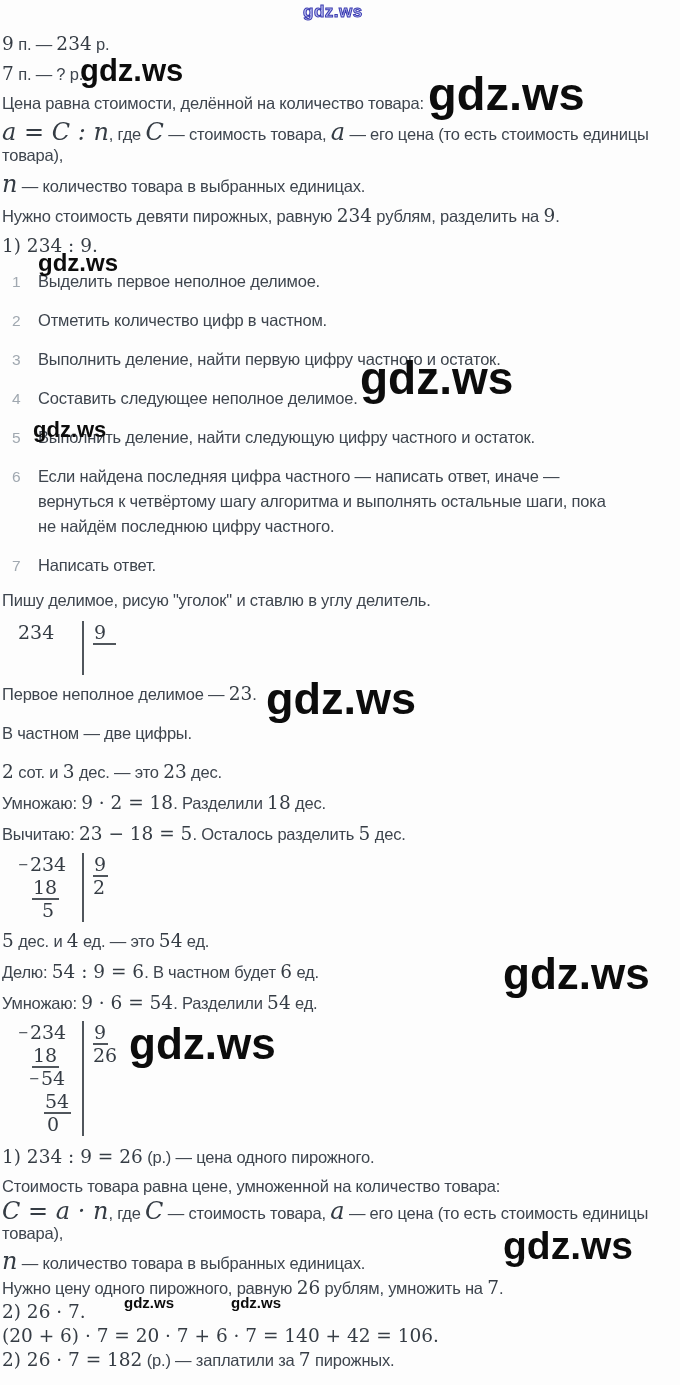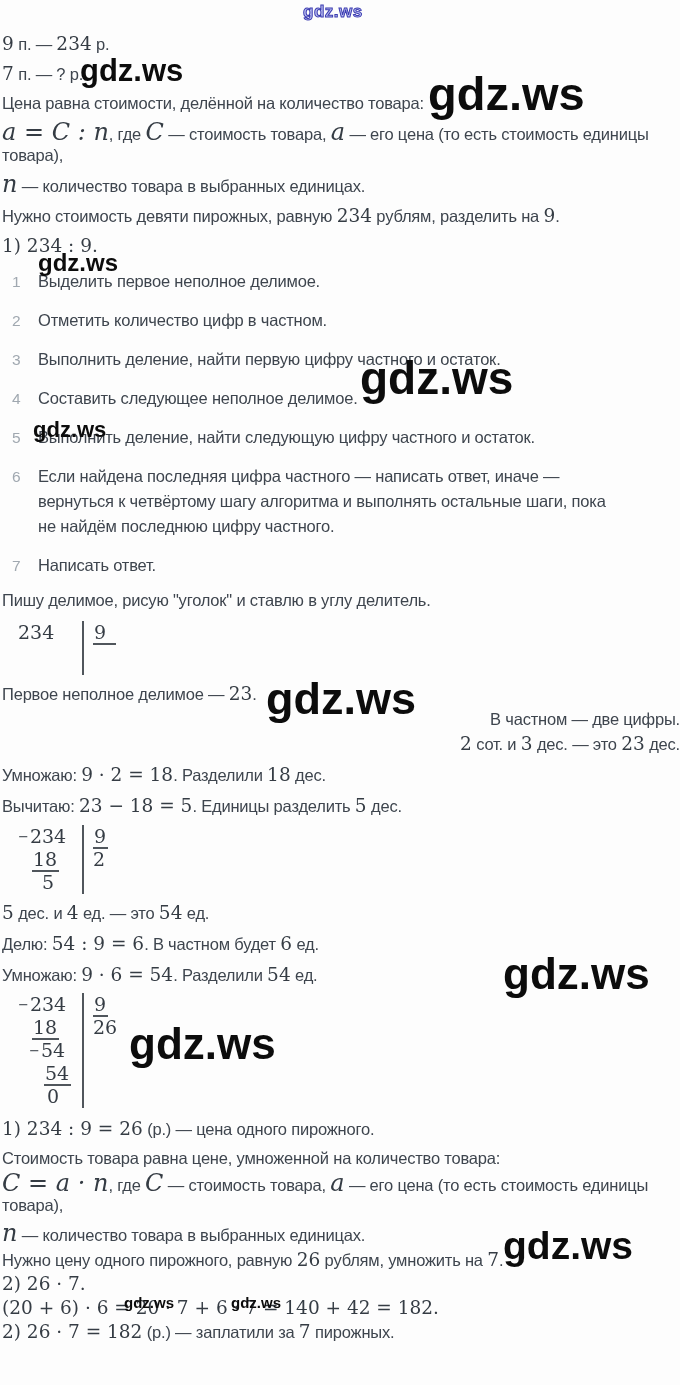--- a/index.html
+++ b/index.html
@@ -24,21 +24,21 @@
     margin-top:8px;line-height:21px;font-size:16.5px;letter-spacing:-0.2px;
   }
   .para:first-child{margin-top:0;}
   .run-m,.run-mi,.num,.minus{
     font-family:"DejaVu Serif","Liberation Serif",serif;
     letter-spacing:0;color:#353c44;
   }
   .run-m{font-size:18.5px;}
   .run-mi{font-size:24px;font-style:italic;}
   .p-before{margin-top:12px;}
-  .p-tight{margin-top:5px;line-height:20px;text-align:right;}
+  .p-tight{margin-top:19px;line-height:20px;}
   .p-tight-first{margin-top:9px;line-height:20px;}
   .p-step{margin-top:11px;line-height:20px;}
   .p-tail{margin-top:10px;}
   .p-tight2{margin-top:4px;line-height:20px;}
   .list{margin-top:12px;}
   .list-item{display:flex;margin-top:14px;line-height:25px;font-size:16.5px;letter-spacing:-0.2px;}
   .list-item:first-child{margin-top:0;}
   .list-num{flex:none;width:26px;margin-left:10px;color:#a0a8b0;font-size:15.5px;}
   .list-text{max-width:575px;}
   .division{
@@ -116,21 +116,21 @@
           <div class="div-row"><span class="num">234</span></div>
         </div>
         <div class="div-right">
           <div class="div-row"><span class="num u">9</span></div>
         </div>
       </div>
       <div class="para p-tight-first"><span class="run-t">Первое неполное делимое — </span><span class="run-m">23</span><span class="run-t">.</span></div>
       <div class="para p-tight"><span class="run-t">В частном — две цифры.</span></div>
       <div class="para p-tight"><span class="run-m">2</span><span class="run-t"> сот. и </span><span class="run-m">3</span><span class="run-t"> дес. — это </span><span class="run-m">23</span><span class="run-t"> дес.</span></div>
       <div class="para p-step"><span class="run-t">Умножаю: </span><span class="run-m">9 · 2 = 18</span><span class="run-t">. Разделили </span><span class="run-m">18</span><span class="run-t"> дес.</span></div>
-      <div class="para p-step"><span class="run-t">Вычитаю: </span><span class="run-m">23 − 18 = 5</span><span class="run-t">. Единицы разделить </span><span class="run-m">5</span><span class="run-t"> дес.</span></div>
+      <div class="para p-step"><span class="run-t">Вычитаю: </span><span class="run-m">23 − 18 = 5</span><span class="run-t">. Осталось разделить </span><span class="run-m">5</span><span class="run-t"> дес.</span></div>
       <div class="division d2">
         <div class="div-left">
           <div class="div-row"><span class="minus">−</span><span class="num">234</span></div>
           <div class="div-row" style="padding-left: 14px;"><span class="num u">18</span></div>
           <div class="div-row" style="padding-left: 24px;"><span class="num">5</span></div>
         </div>
         <div class="div-right">
           <div class="div-row"><span class="num u">9</span></div>
           <div class="div-row"><span class="num">2</span></div>
         </div>
@@ -150,21 +150,21 @@
           <div class="div-row"><span class="num u">9</span></div>
           <div class="div-row"><span class="num">26</span></div>
         </div>
       </div>
       <div class="para p-tail"><span class="run-m">1) 234 : 9 = 26</span><span class="run-t"> (р.) — цена одного пирожного.</span></div>
       <div class="para"><span class="run-t">Стоимость товара равна цене, умноженной на количество товара:</span></div>
       <div class="para p-tight2"><span class="run-mi">C = a · n</span><span class="run-t">, где </span><span class="run-mi">C</span><span class="run-t"> — стоимость товара, </span><span class="run-mi">a</span><span class="run-t"> — его цена (то есть стоимость единицы товара),</span></div>
       <div class="para"><span class="run-mi">n</span><span class="run-t"> — количество товара в выбранных единицах.</span></div>
       <div class="para p-tight2"><span class="run-t">Нужно цену одного пирожного, равную </span><span class="run-m">26</span><span class="run-t"> рублям, умножить на </span><span class="run-m">7</span><span class="run-t">.</span></div>
       <div class="para p-tight2"><span class="run-m">2) 26 · 7.</span></div>
-      <div class="para p-tight2"><span class="run-m">(20 + 6) · 6 = 20 · 7 + 6 · 7 = 140 + 42 = 182.</span></div>
+      <div class="para p-tight2"><span class="run-m">(20 + 6) · 7 = 20 · 7 + 6 · 7 = 140 + 42 = 106.</span></div>
       <div class="para p-tight2"><span class="run-m">2) 26 · 7 = 182</span><span class="run-t"> (р.) — заплатили за </span><span class="run-m">7</span><span class="run-t"> пирожных.</span></div>
     </div>
   <div class="wm-layer" id="wm-layer">
       <span class="wm wm-outline" style="left: 303px; top: 3px; font-size: 17px;">gdz.ws</span>
       <span class="wm" style="left: 80px; top: 55px; font-size: 31px;">gdz.ws</span>
       <span class="wm" style="left: 428px; top: 70px; font-size: 47px;">gdz.ws</span>
       <span class="wm" style="left: 38px; top: 251px; font-size: 24px;">gdz.ws</span>
       <span class="wm" style="left: 360px; top: 355px; font-size: 46px;">gdz.ws</span>
       <span class="wm" style="left: 33px; top: 419px; font-size: 22px;">gdz.ws</span>
       <span class="wm" style="left: 266px; top: 676px; font-size: 45px;">gdz.ws</span>

